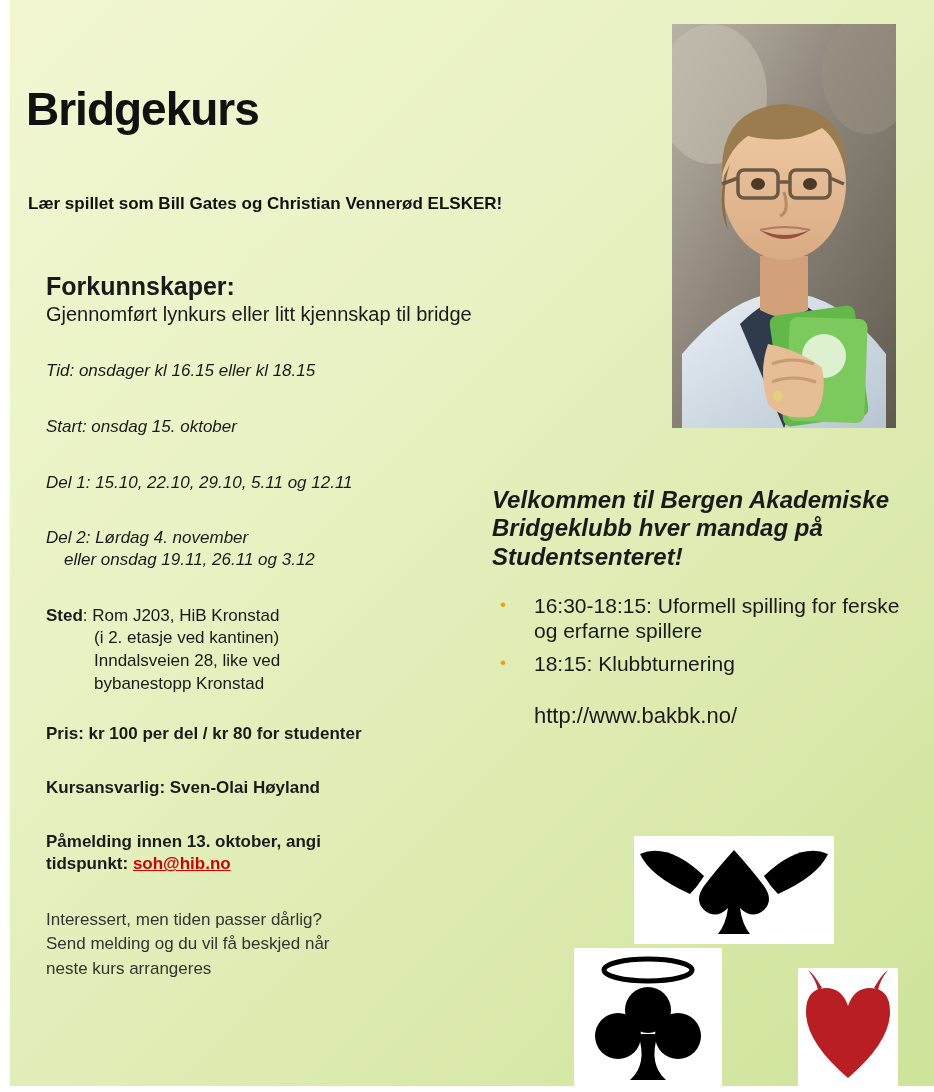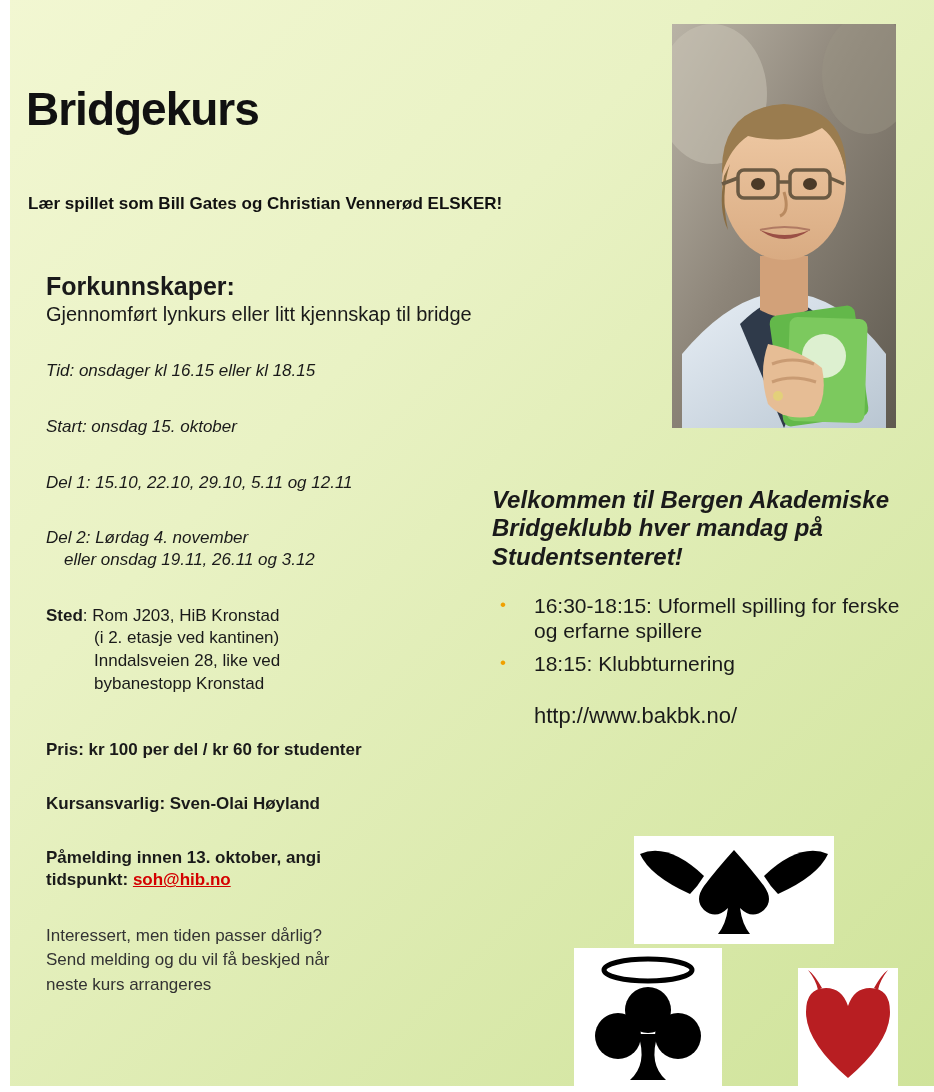--- a/index.html
+++ b/index.html
@@ -84,21 +84,21 @@
     margin: 0 0 34px 0;
     line-height: 1.28;
   }
   .row-italic .indent {
     display: block;
     padding-left: 18px;
   }
   .sted {
     font-size: 17px;
     color: #1a1a1a;
-    margin: 0 0 44px 0;
+    margin: 0 0 28px 0;
     line-height: 1.33;
   }
   .sted b { font-weight: bold; }
   .sted .ind {
     display: block;
     padding-left: 48px;
   }
   .row-bold {
     font-size: 17px;
     font-weight: bold;
@@ -283,21 +283,21 @@
       <span class="indent">eller onsdag 19.11, 26.11 og 3.12</span>
     </div>
 
     <div class="sted">
       <b>Sted</b><span>: Rom J203, HiB Kronstad</span>
       <span class="ind">(i 2. etasje ved kantinen)</span>
       <span class="ind">Inndalsveien 28, like ved</span>
       <span class="ind">bybanestopp Kronstad</span>
     </div>
 
-    <div class="row-bold">Pris: kr 100 per del / kr 60 for studenter</div>
+    <div class="row-bold">Pris: kr 100 per del / kr 80 for studenter</div>
     <div class="row-bold">Kursansvarlig: Sven-Olai Høyland</div>
 
     <div class="row-bold">
       <span>Påmelding innen 13. oktober, angi</span><br>
       <span>tidspunkt: </span><a class="mail-link" href="#">soh@hib.no</a>
     </div>
 
     <div class="outro">
       <span>Interessert, men tiden passer dårlig?</span><br>
       <span>Send melding og du vil få beskjed når</span><br>

